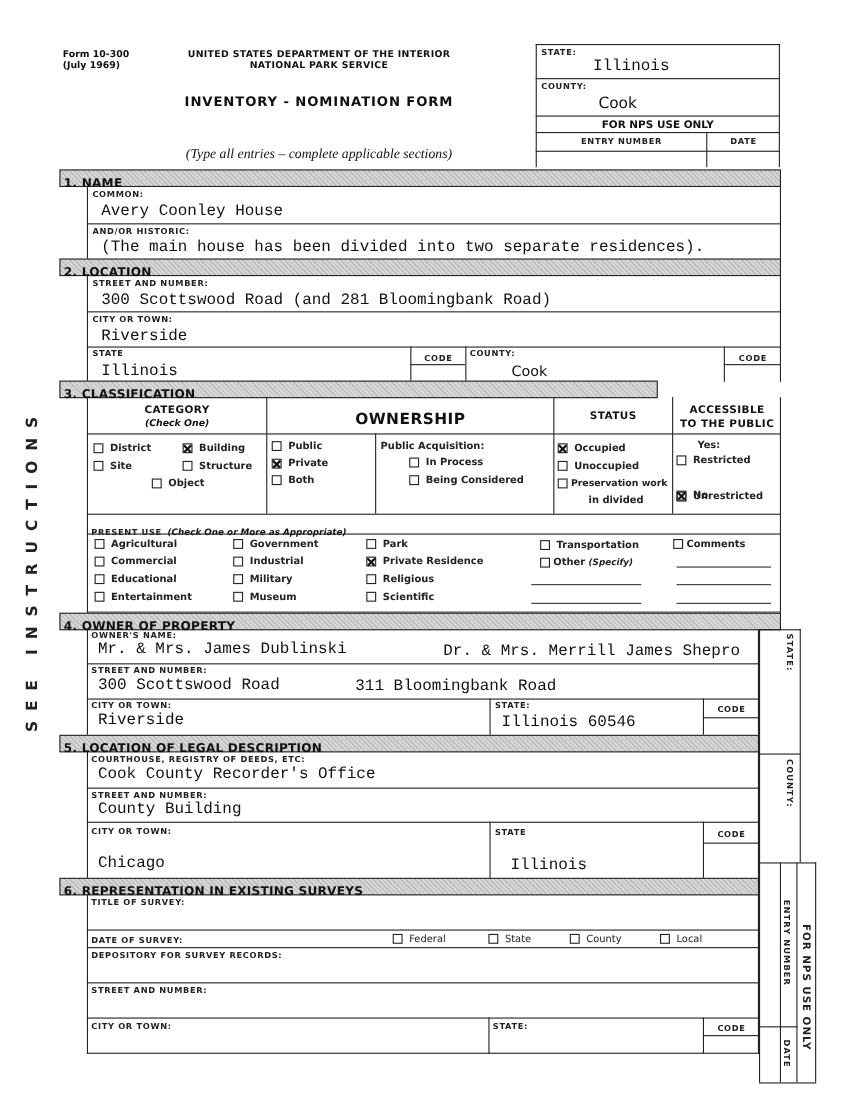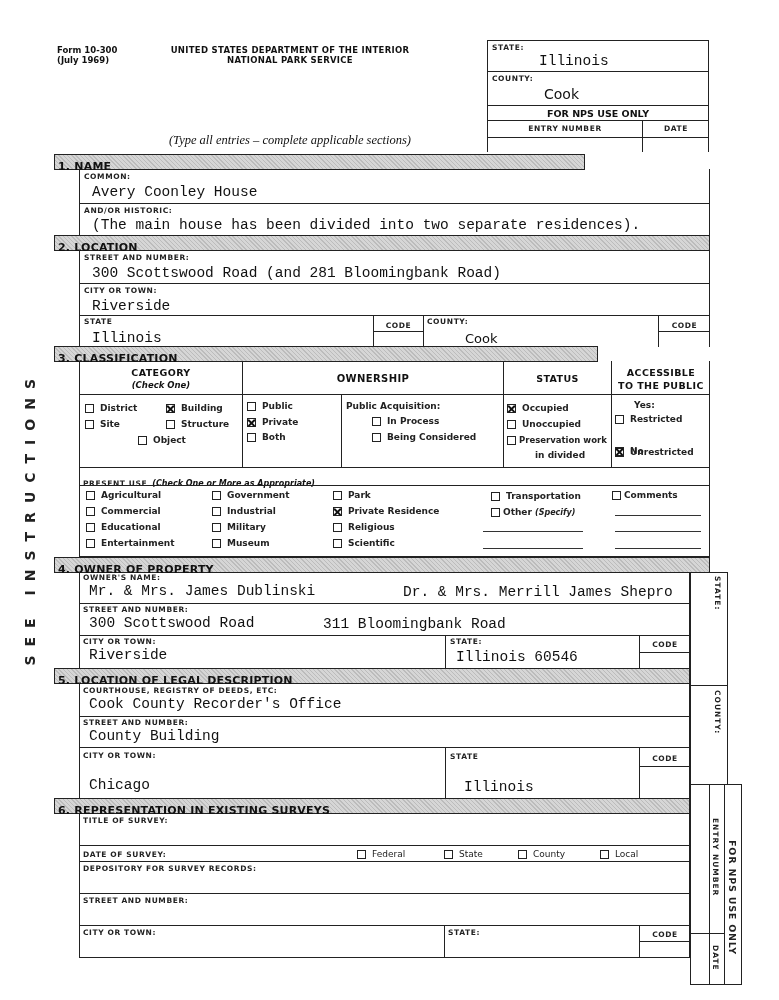--- a/index.html
+++ b/index.html
@@ -28,40 +28,41 @@
 
 <div class="abs sans" style="left:57px;top:45px;font-size:8.5px;line-height:10px;font-weight:bold;">
   <div>Form 10-300</div>
   <div>(July 1969)</div>
 </div>
 <div class="abs sans ctr" style="left:150px;top:45px;width:280px;font-size:8.5px;line-height:10px;font-weight:bold;letter-spacing:0.3px;">
   <div>UNITED STATES DEPARTMENT OF THE INTERIOR</div>
   <div>NATIONAL PARK SERVICE</div>
 </div>
 <div class="abs sans ctr" style="left:125px;top:84px;width:330px;font-size:12px;line-height:17px;font-weight:bold;letter-spacing:0.8px;">
+  <div>INVENTORY - NOMINATION FORM</div>
 </div>
 <div class="abs serif ctr" style="left:125px;top:133px;width:330px;font-size:12.5px;font-style:italic;">(Type all entries – complete applicable sections)</div>
 
 <div class="abs" style="left:487px;top:40px;width:222px;height:112px;border-left:1.5px solid #222;border-right:1.5px solid #222;border-top:1.5px solid #222;box-sizing:border-box;"></div>
 <div class="abs lbl" style="left:492px;top:43px;">STATE:</div>
 <div class="abs val" style="left:539px;top:53px;">Illinois</div>
 <div class="hl" style="left:487px;top:71px;width:222px;"></div>
 <div class="abs lbl" style="left:492px;top:74px;">COUNTY:</div>
 <div class="abs sans" style="left:544px;top:86px;font-size:14px;">Cook</div>
 <div class="hl" style="left:487px;top:105px;width:222px;"></div>
 <div class="abs sans ctr" style="left:487px;top:108px;width:222px;font-size:9.5px;font-weight:bold;">FOR NPS USE ONLY</div>
 <div class="hl" style="left:487px;top:120px;width:222px;"></div>
 <div class="abs lbl ctr" style="left:487px;top:124px;width:156px;">ENTRY NUMBER</div>
 <div class="abs lbl ctr" style="left:643px;top:124px;width:66px;">DATE</div>
 <div class="vl" style="left:642px;top:120px;height:32px;"></div>
 <div class="hl" style="left:487px;top:137px;width:222px;"></div>
 
 <div class="abs" style="left:22px;top:370px;writing-mode:vertical-rl;transform:rotate(180deg);font-family:'DejaVu Sans',sans-serif;font-weight:bold;font-size:14px;letter-spacing:9px;color:#222;">SEE INSTRUCTIONS</div>
 
-<div class="abs hatch" style="left:54px;top:154px;width:531px;height:16px;">
+<div class="abs hatch" style="left:54px;top:154px;width:656px;height:16px;">
   <span class="sec-title">1. NAME</span>
 </div>
 <div class="abs box" style="left:79px;top:169px;width:631px;height:67px;border-top:none;border-bottom:none;"></div>
 <div class="abs lbl" style="left:84px;top:172px;">COMMON:</div>
 <div class="abs val" style="left:92px;top:184px;">Avery Coonley House</div>
 <div class="hl" style="left:79px;top:203px;width:631px;"></div>
 <div class="abs lbl" style="left:84px;top:206px;">AND/OR HISTORIC:</div>
 <div class="abs val" style="left:92px;top:217px;">(The main house has been divided into two separate residences).</div>
 
 <div class="abs hatch" style="left:54px;top:235px;width:656px;height:16px;">
@@ -95,21 +96,21 @@
 
 <div class="vl" style="left:242px;top:361px;height:106px;"></div>
 <div class="vl" style="left:503px;top:361px;height:106px;"></div>
 <div class="vl" style="left:611px;top:361px;height:106px;"></div>
 <div class="vl" style="left:341px;top:394px;height:73px;"></div>
 <div class="hl" style="left:79px;top:394px;width:631px;"></div>
 <div class="hl" style="left:79px;top:467px;width:631px;"></div>
 
 <div class="abs sans ctr" style="left:80px;top:367px;width:162px;font-size:9.5px;font-weight:bold;letter-spacing:0.4px;">CATEGORY</div>
 <div class="abs sans ctr" style="left:80px;top:380px;width:162px;font-size:8.5px;font-style:italic;font-weight:bold;">(Check One)</div>
-<div class="abs sans ctr" style="left:243px;top:373px;width:260px;font-size:10px;font-weight:bold;letter-spacing:0.4px;">OWNERSHIP</div>
+<div class="abs sans ctr" style="left:243px;top:373px;width:260px;font-size:14px;font-weight:bold;letter-spacing:0.4px;">OWNERSHIP</div>
 <div class="abs sans ctr" style="left:504px;top:373px;width:107px;font-size:9.5px;font-weight:bold;letter-spacing:0.4px;">STATUS</div>
 <div class="abs sans ctr" style="left:612px;top:366px;width:98px;font-size:9.5px;font-weight:bold;letter-spacing:0.4px;line-height:13px;">
   <div>ACCESSIBLE</div>
   <div>TO THE PUBLIC</div>
 </div>
 
 <div class="opt" style="left:85px;top:402px;"><span class="cb"></span><span>District</span></div>
 <div class="opt" style="left:166px;top:402px;"><span class="cb checked"></span><span>Building</span></div>
 <div class="opt" style="left:85px;top:418px;"><span class="cb"></span><span>Site</span></div>
 <div class="opt" style="left:166px;top:418px;"><span class="cb"></span><span>Structure</span></div>

